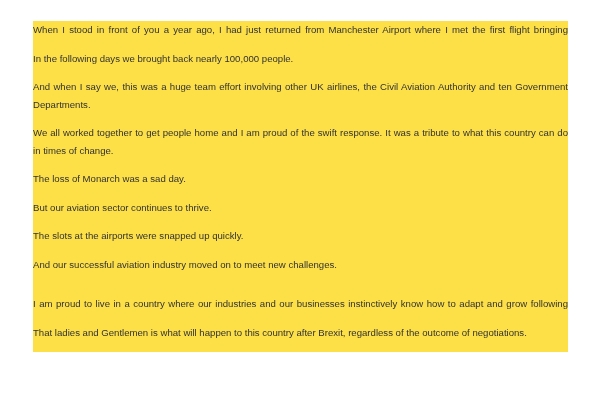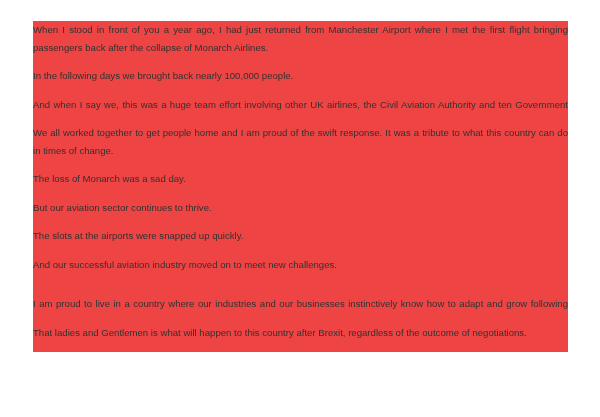--- a/index.html
+++ b/index.html
@@ -39,30 +39,30 @@
   .line.justified {
     white-space: normal;
     text-align: justify;
     text-align-last: justify;
     overflow: hidden;
   }
 </style>
 </head>
 <body>
 
-<div class="doc" style="background: #ef4444; color: rgb(50, 50, 50);">
+<div class="doc" style="background: #fde047; color: rgb(50, 50, 50);">
     <div class="paragraph">
       <div class="line justified">When I stood in front of you a year ago, I had just returned from Manchester Airport where I met the first flight bringing</div>
-      <div class="line">passengers back after the collapse of Monarch Airlines.</div>
     </div>
     <div class="paragraph">
       <div class="line">In the following days we brought back nearly 100,000 people.</div>
     </div>
     <div class="paragraph">
       <div class="line justified">And when I say we, this was a huge team effort involving other UK airlines, the Civil Aviation Authority and ten Government</div>
+      <div class="line">Departments.</div>
     </div>
     <div class="paragraph">
       <div class="line justified">We all worked together to get people home and I am proud of the swift response. It was a tribute to what this country can do</div>
       <div class="line">in times of change.</div>
     </div>
     <div class="paragraph">
       <div class="line">The loss of Monarch was a sad day.</div>
     </div>
     <div class="paragraph">
       <div class="line">But our aviation sector continues to thrive.</div>

